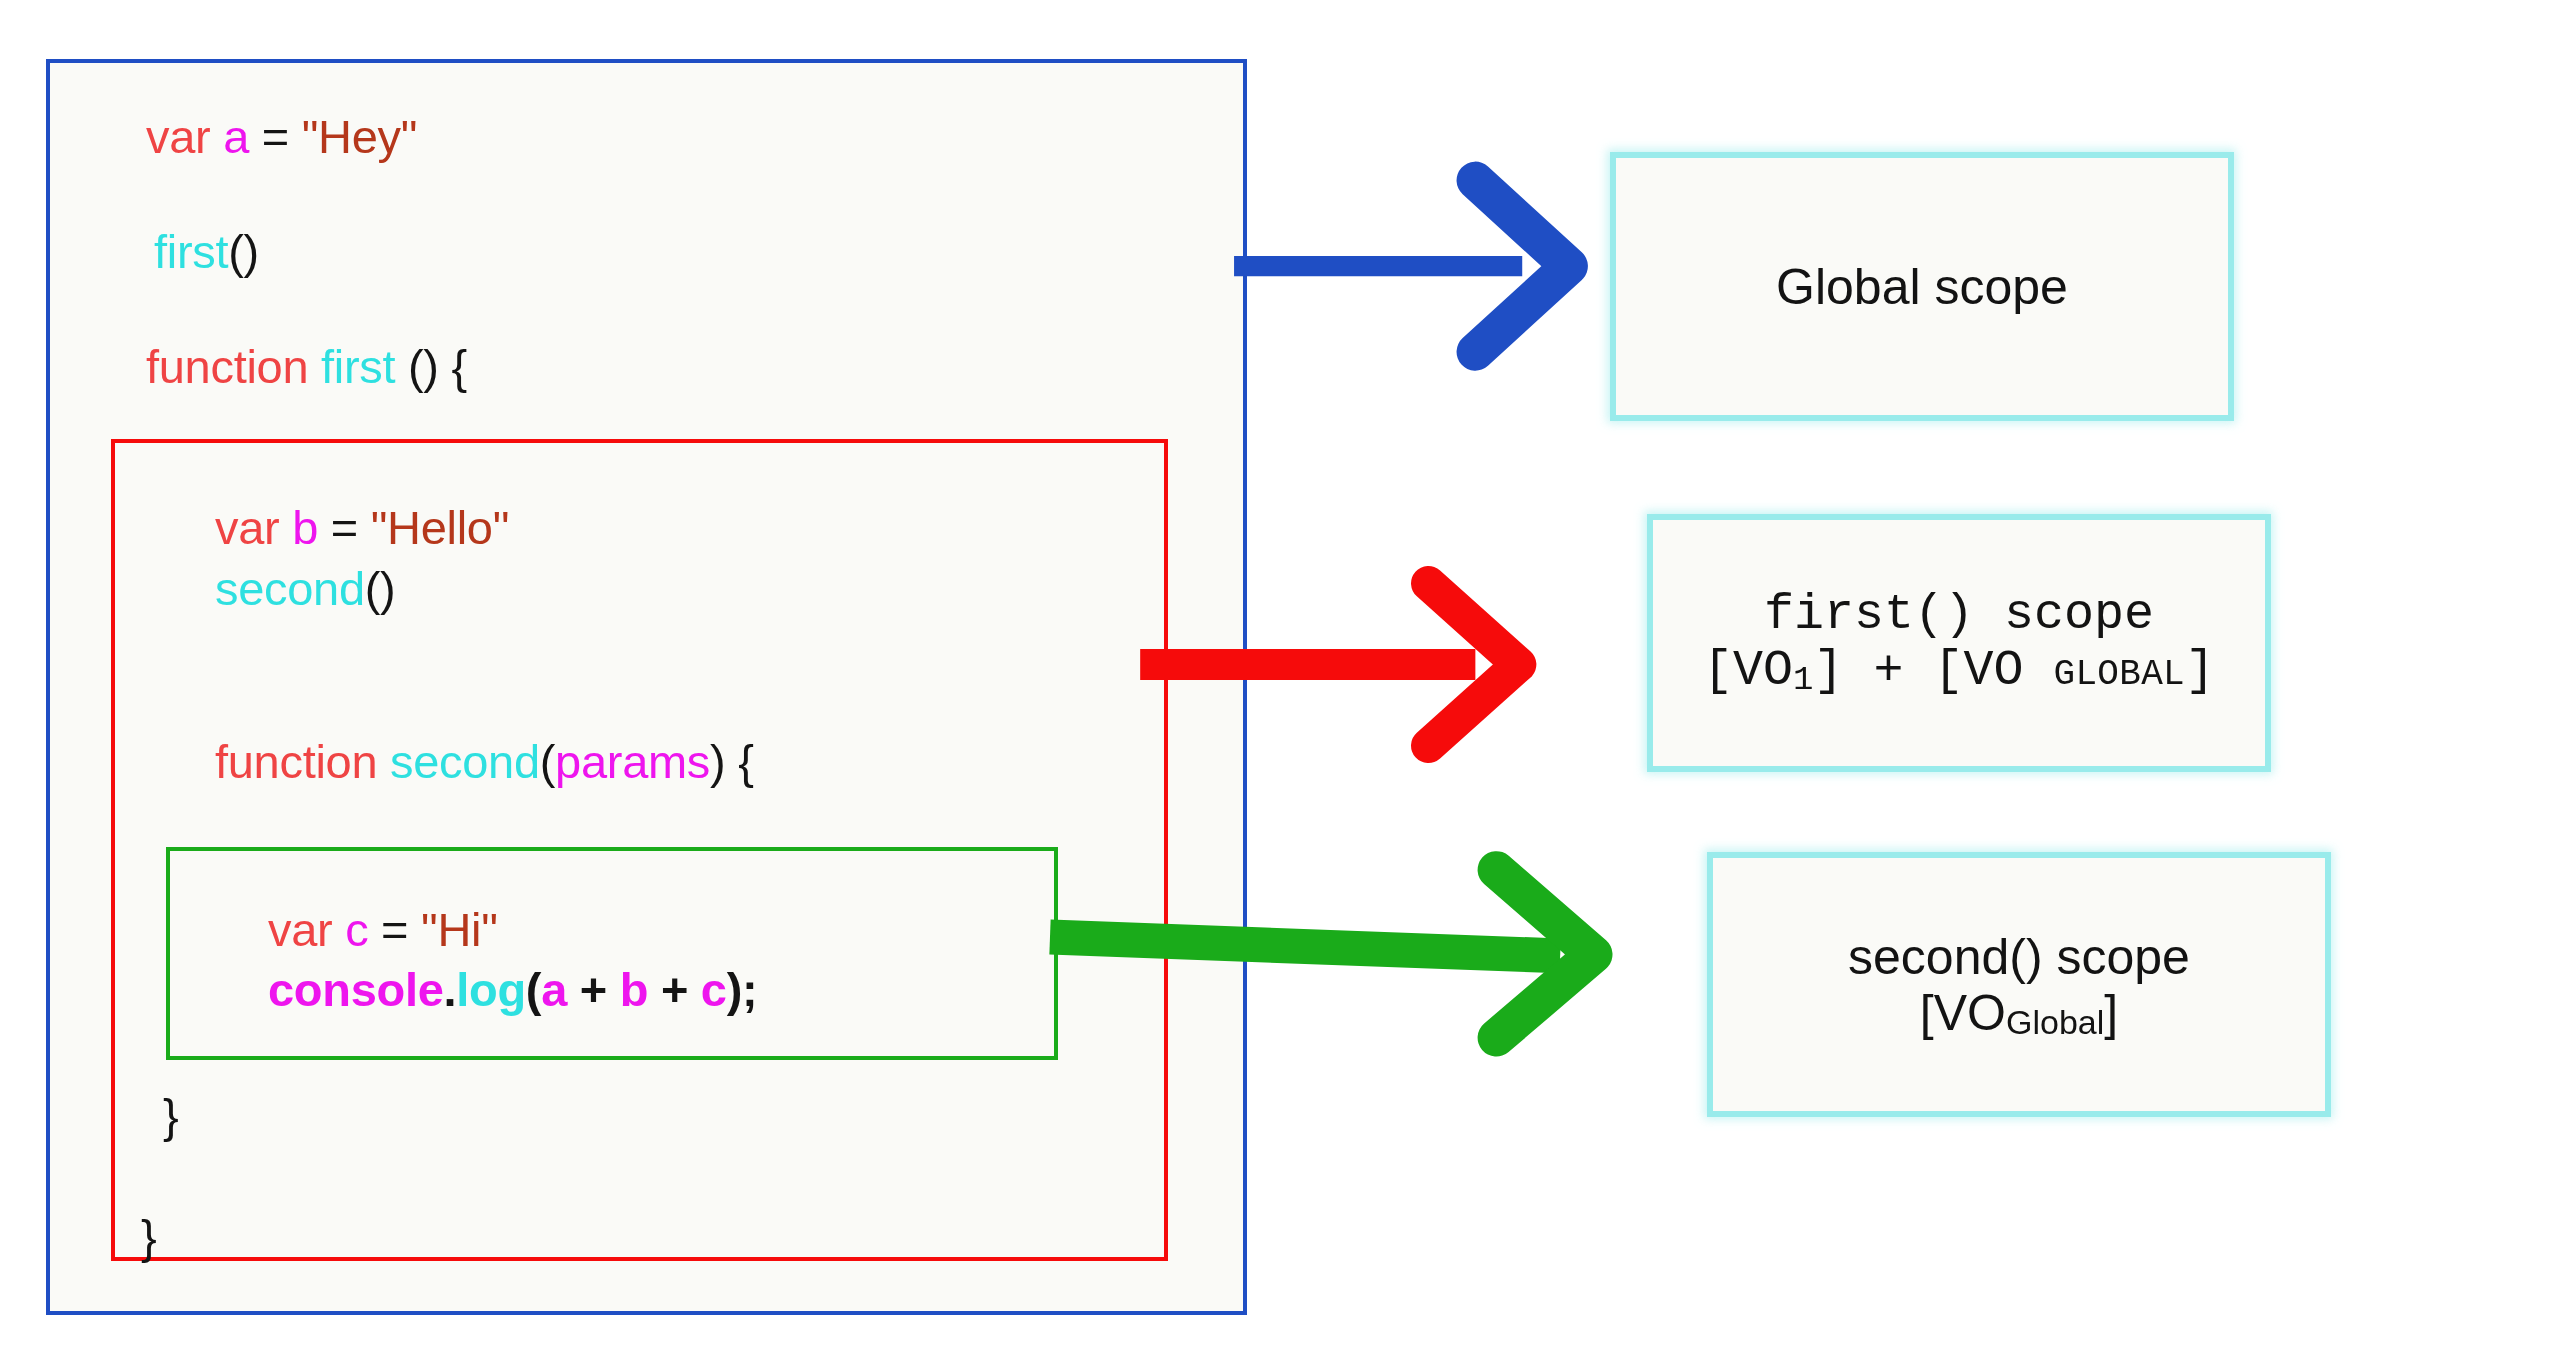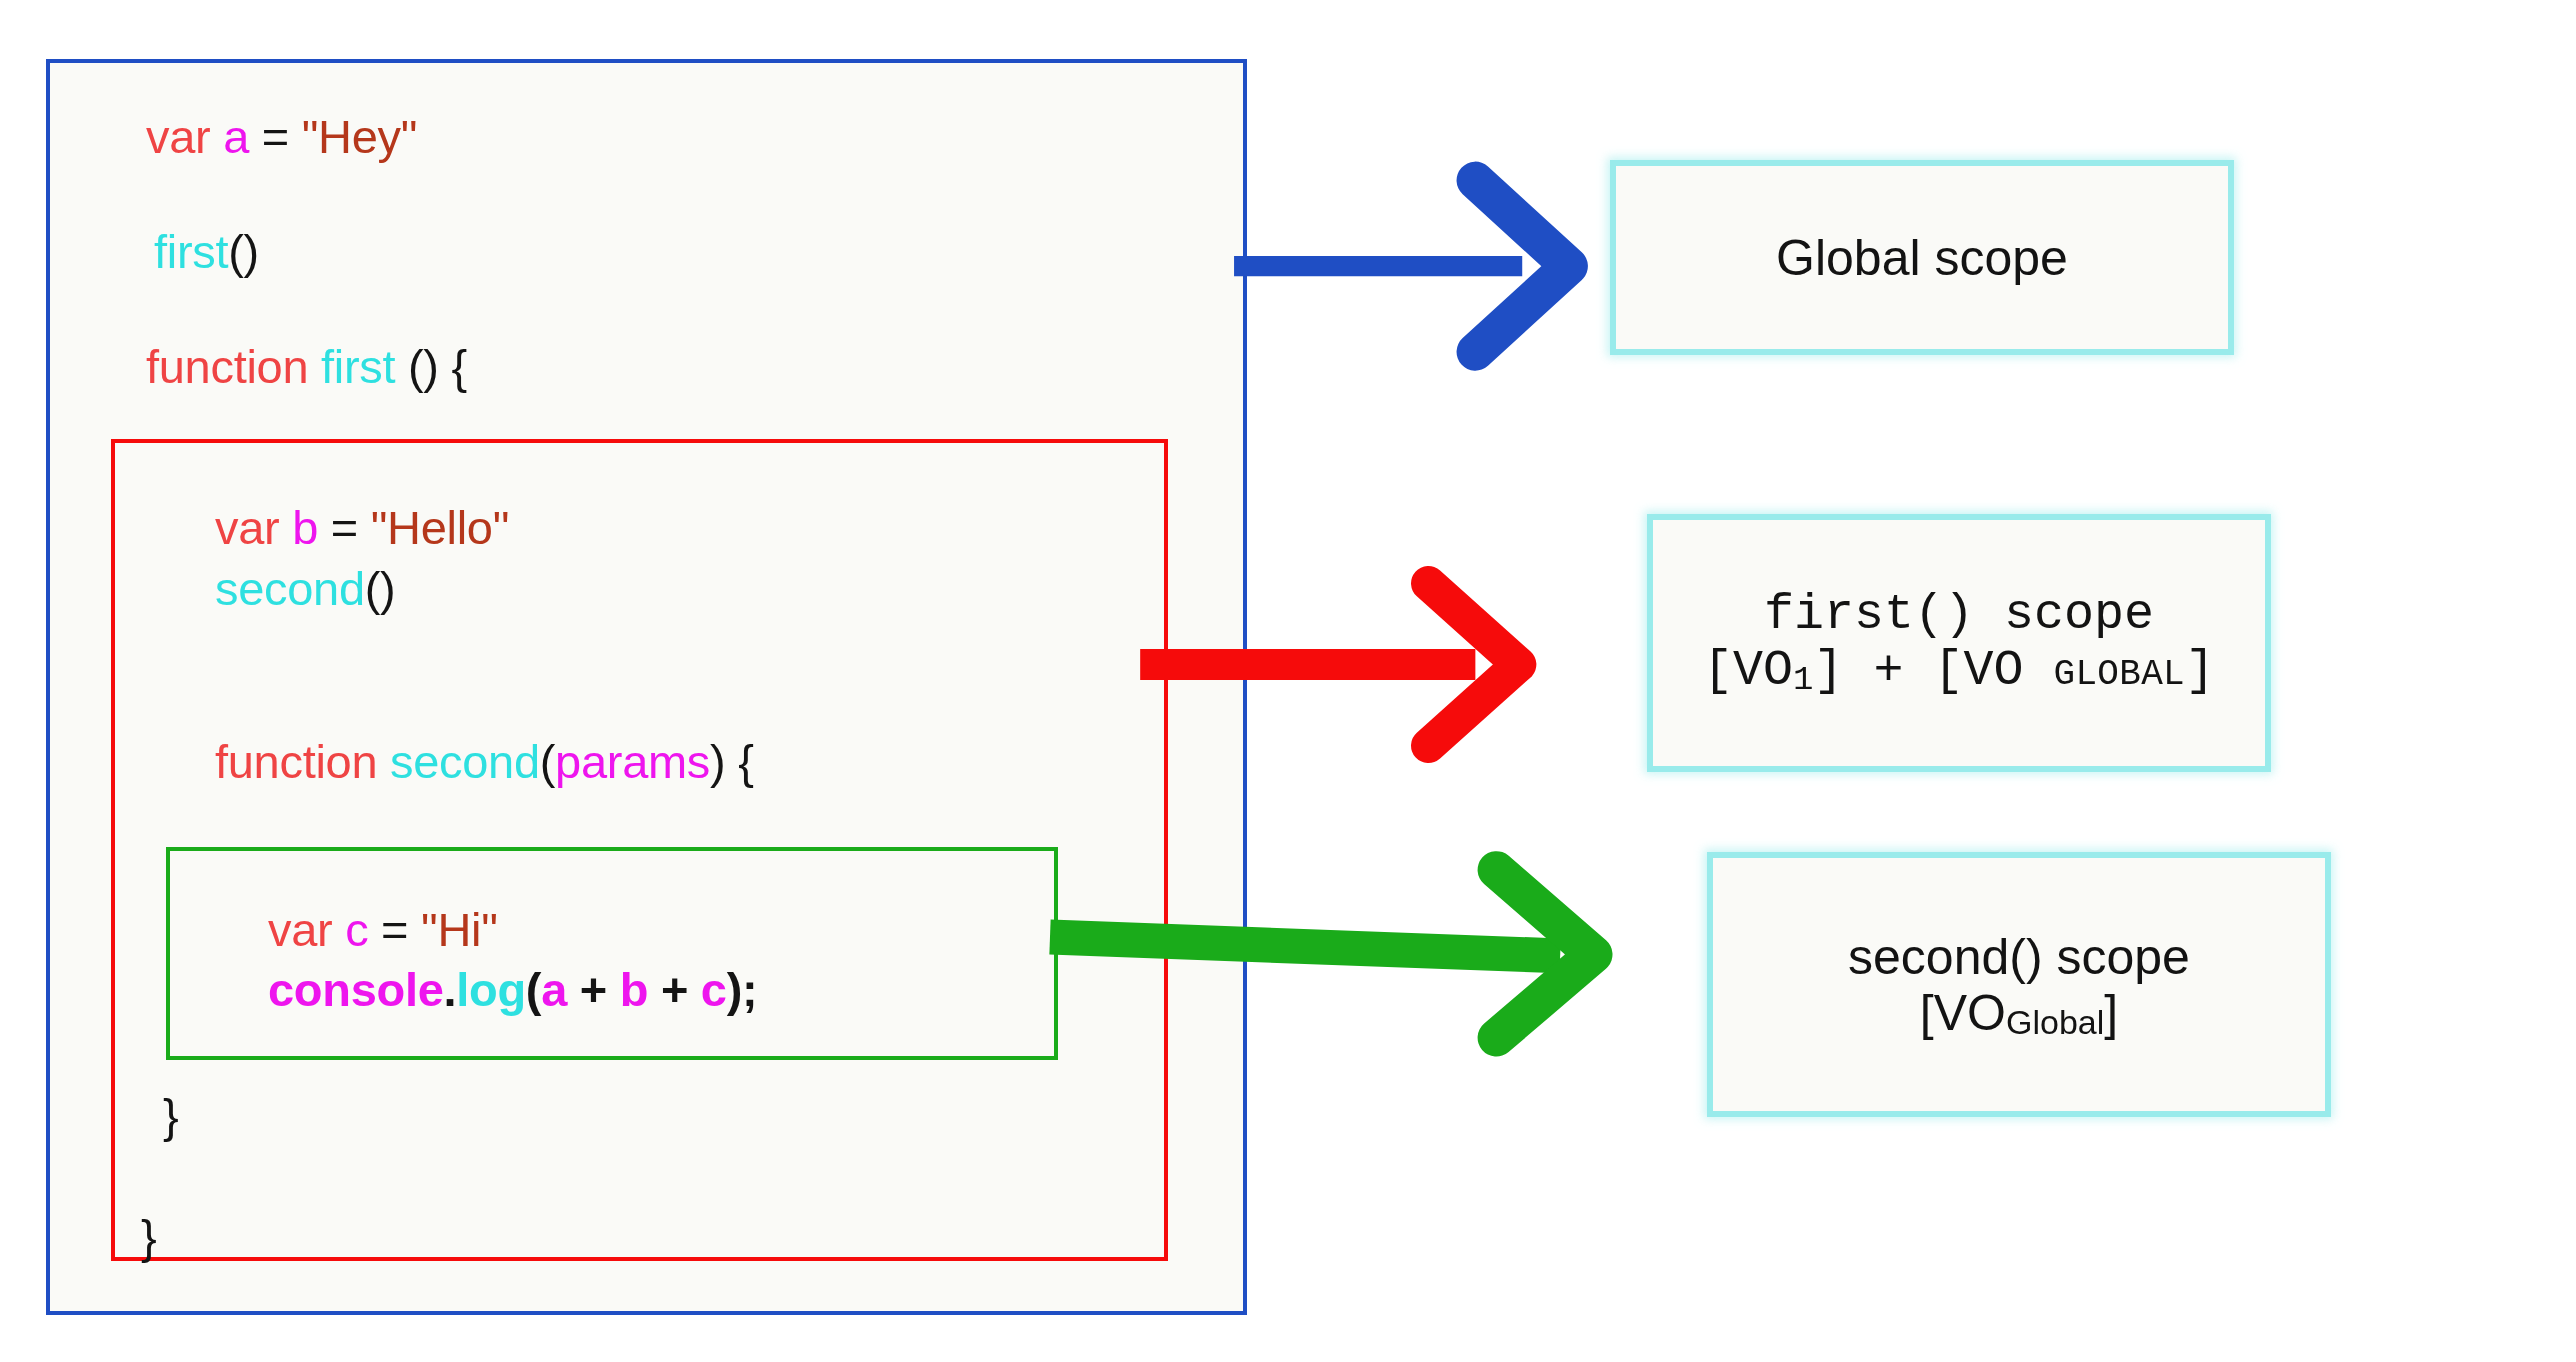--- a/index.html
+++ b/index.html
@@ -82,23 +82,23 @@
     justify-content: center;
     text-align: center;
     color: #131313;
     font-family: "Liberation Sans", sans-serif;
     font-size: 50px;
     line-height: 1.12;
     box-shadow: 0 0 9.4px 3.4px rgba(153,235,235,0.55);
   }
   #global-result-box {
     left: 1610px;
-    top: 160px;
+    top: 152px;
     width: 624px;
-    height: 195px;
+    height: 269px;
   }
   #first-result-box {
     left: 1647px;
     top: 514px;
     width: 624px;
     height: 258px;
     font-family: Liberation Mono, monospace;
   }
   #second-result-box {
     left: 1707px;

